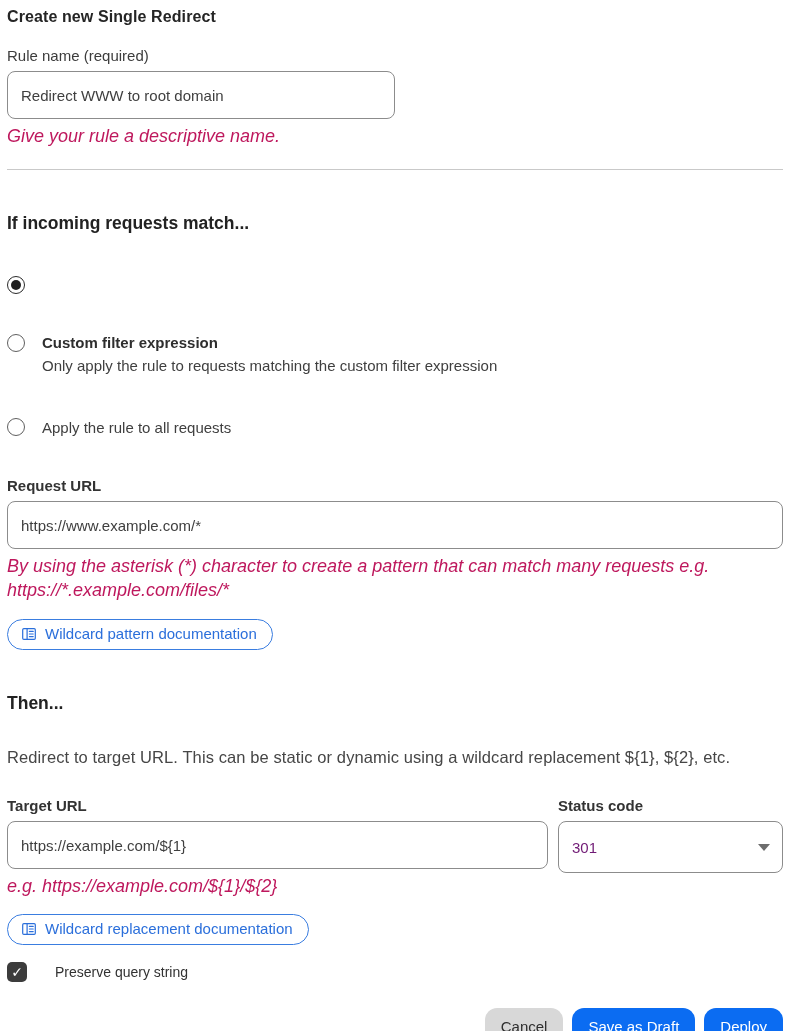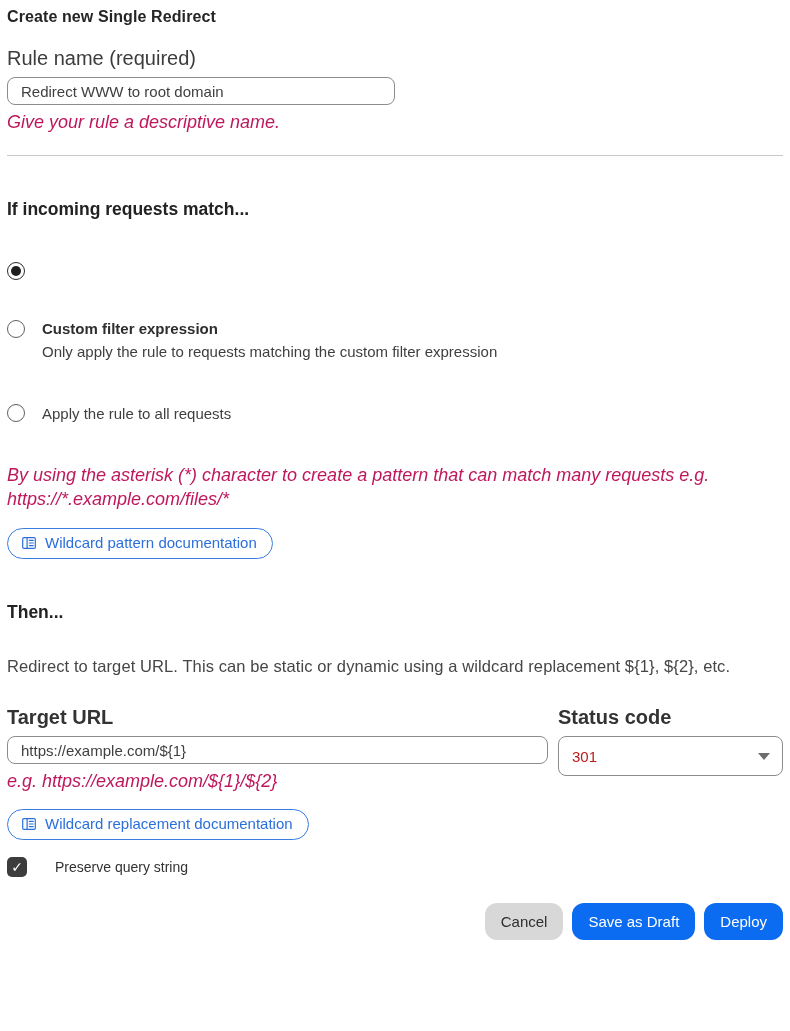--- a/index.html
+++ b/index.html
@@ -14,32 +14,32 @@
   .container { padding: 8px 7px 0 7px; width: 790px; }
 
   h1.page-title {
     font-size: 16px;
     font-weight: 700;
     color: #252525;
     letter-spacing: .1px;
   }
 
   .field-label {
-    font-size: 20px;
+    font-size: 15px;
     color: #3c3c3c;
     margin-bottom: 7px;
   }
   .field-label.bold { font-weight: 700; color: #333; }
 
   .rule-name-block { margin-top: 21px; }
 
   input.text-input {
     display: block;
     width: 100%;
-    height: 28px;
+    height: 48px;
     border: 1px solid #8c8c8c;
     border-radius: 8px;
     padding: 0 13px;
     font-size: 15px;
     font-family: "Liberation Sans", "DejaVu Sans", sans-serif;
     color: #3f3f3f;
     background: #fff;
     outline: none;
   }
   .rule-name-block input.text-input { width: 388px; }
@@ -123,26 +123,26 @@
     gap: 10px;
     margin-top: 28px;
   }
   .target-col { flex: 0 0 541px; }
   .status-col { flex: 1 1 auto; }
 
   .select-box {
     display: flex;
     align-items: center;
     justify-content: space-between;
-    height: 40px;
+    height: 52px;
     border: 1px solid #8c8c8c;
     border-radius: 8px;
     padding: 0 12px 0 13px;
     font-size: 15px;
-    color: #b91c1c;
+    color: #701a75;
     background: #fff;
     cursor: pointer;
   }
   .caret-down {
     width: 0; height: 0;
     border-left: 6px solid transparent;
     border-right: 6px solid transparent;
     border-top: 7px solid #6d6d6d;
   }
 
@@ -217,20 +217,22 @@
     <div class="radio-option">
       <div class="radio-circle"></div>
       <div class="radio-texts">
         <div class="radio-desc">Apply the rule to all requests</div>
       </div>
     </div>
 
   </div>
 
   <div class="request-url-block">
+    <div class="field-label bold">Request URL</div>
+    <input class="text-input" type="text" value="https://www.example.com/*" style="">
     <div class="help-text">By using the asterisk (*) character to create a pattern that can match many requests e.g. https://*.example.com/files/*</div>
     <button class="doc-pill">
       <span class="book-icon">
         <svg width="16" height="16" viewBox="0 0 16 16" fill="none" stroke="currentColor" stroke-width="1.2" stroke-linecap="round">
           <rect x="1.7" y="2.6" width="12.6" height="10.8" rx="1.2"></rect>
           <line x1="6.1" y1="2.6" x2="6.1" y2="13.4"></line>
           <line x1="8.4" y1="5.4" x2="12.2" y2="5.4"></line>
           <line x1="8.4" y1="8" x2="12.2" y2="8"></line>
           <line x1="8.4" y1="10.6" x2="12.2" y2="10.6"></line>
         </svg>

